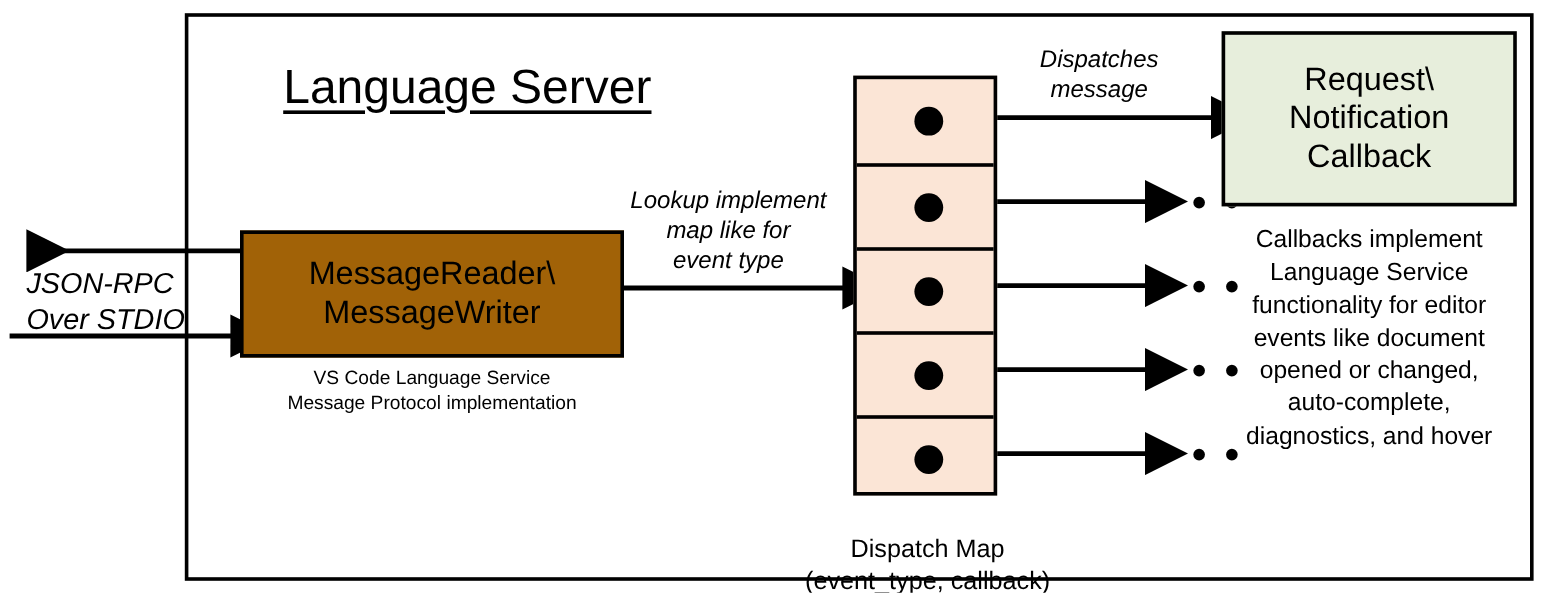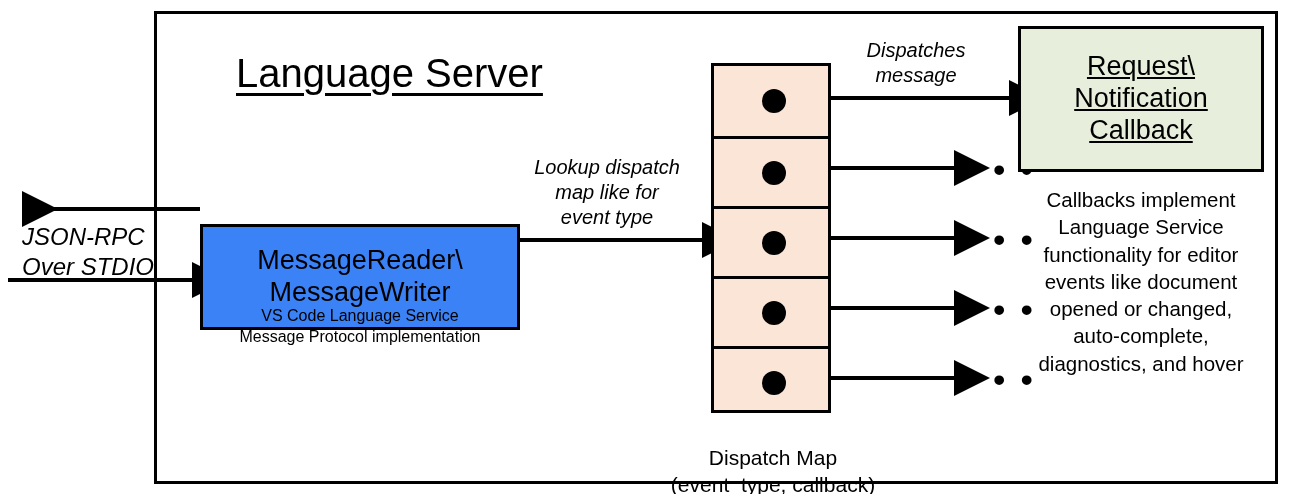--- a/index.html
+++ b/index.html
@@ -137,33 +137,33 @@
 
   <div class="outer-frame"></div>
 
   <div class="page-title">Language Server</div>
 
   <div class="edge-label lbl-jsonrpc">
     <div>JSON-RPC</div>
     <div>Over STDIO</div>
   </div>
 
-  <div class="node-box reader-box" style="background:#3b82f6;margin-top:32px;">
+  <div class="node-box reader-box" style="background:#a16207;">
     <div>
       <div>MessageReader\</div>
       <div>MessageWriter</div>
     </div>
   </div>
   <div class="caption reader-caption">
     <div>VS Code Language Service</div>
     <div>Message Protocol implementation</div>
   </div>
 
   <div class="edge-label lbl-lookup">
-    <div>Lookup dispatch</div>
+    <div>Lookup implement</div>
     <div>map like for</div>
     <div>event type</div>
   </div>
 
   <div class="dispatch-map">
     <div class="map-row" style="top:0px;">
       <span class="map-dot"></span>
     </div>
     <div class="map-row" style="top:70px;">
       <span class="map-dot"></span>
@@ -186,21 +186,21 @@
   <div class="edge-label lbl-dispatches">
     <div>Dispatches</div>
     <div>message</div>
   </div>
 
   <div class="ellipsis" style="left:966px;top:152px;">• • •</div>
   <div class="ellipsis" style="left:966px;top:222px;">• • •</div>
   <div class="ellipsis" style="left:966px;top:292px;">• • •</div>
   <div class="ellipsis" style="left:966px;top:362px;">• • •</div>
 
-  <div class="node-box callback-box" style="background:#e7eedc;text-decoration:underline;">
+  <div class="node-box callback-box" style="background:#e7eedc;">
     <div>
       <div>Request\</div>
       <div>Notification</div>
       <div>Callback</div>
     </div>
   </div>
   <div class="caption callback-caption">
     <div>Callbacks implement</div>
     <div>Language Service</div>
     <div>functionality for editor</div>

